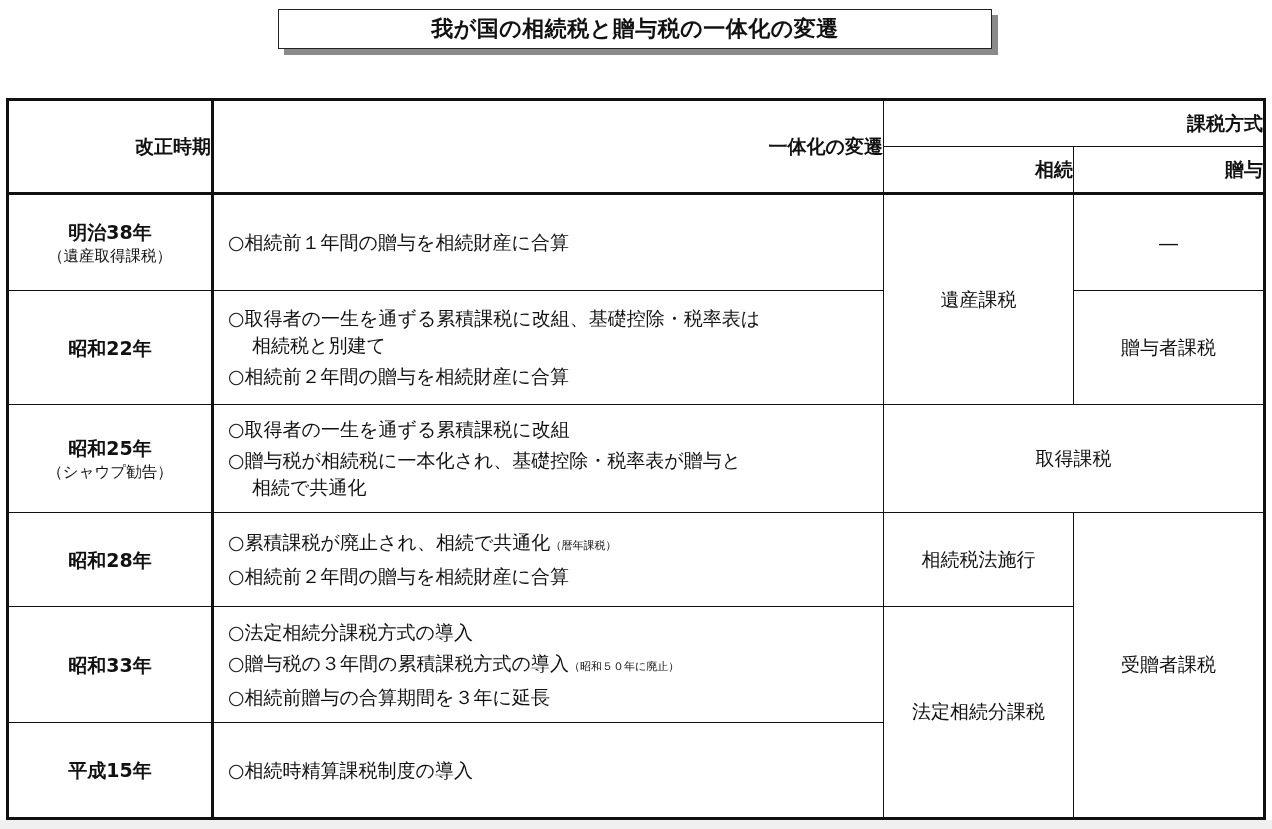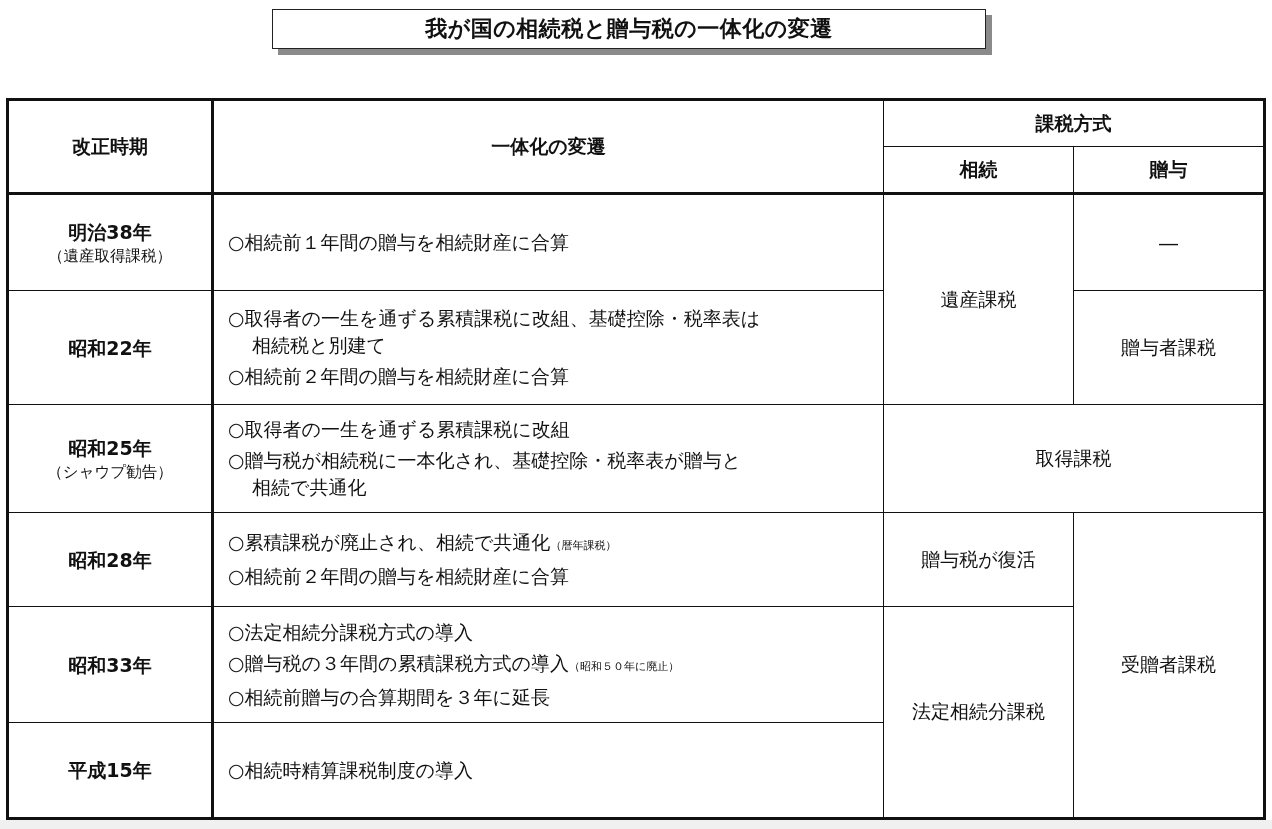--- a/index.html
+++ b/index.html
@@ -1,42 +1,42 @@
 <!DOCTYPE html>
 <html><head>
 <meta charset="utf-8">
 <style>
   html, body { margin: 0; padding: 0; }
   body {
     width: 1272px; height: 829px; background: #ffffff; position: relative; overflow: hidden;
     font-family: "DejaVu Sans", "Liberation Sans", sans-serif; color: #111;
   }
   .title-box {
-    position: absolute; left: 272px; top: 9px; width: 712px; height: 38px;
+    position: absolute; left: 278px; top: 9px; width: 712px; height: 38px;
     border: 1.5px solid #222; background: #fff;
     box-shadow: 6px 6px 0 #8a8a8a;
     display: flex; align-items: center; justify-content: center;
     font-size: 22px; font-weight: bold; letter-spacing: 0.5px;
   }
   .bottom-band {
     position: absolute; left: 0; top: 820px; width: 1272px; height: 9px; background: #f0f0f0;
   }
   table.main {
     position: absolute; left: 6px; top: 98px; width: 1257px;
     border-collapse: collapse; table-layout: fixed;
     border: 3px solid #111;
   }
   table.main td, table.main th {
     border: 1.5px solid #111; padding: 0; vertical-align: middle;
   }
   col.c1 { width: 205px; }
   col.c2 { width: 671px; }
   col.c3 { width: 190px; }
   col.c4 { width: 191px; }
-  th { font-weight: bold; font-size: 19px; text-align: center; }
+  th { font-weight: bold; font-size: 19px; text-align: right; }
   .thick-right { border-right: 3px solid #111 !important; }
   .thick-bottom { border-bottom: 3px solid #111 !important; }
   .era { text-align: center; }
   .era .year { font-size: 19px; font-weight: bold; display: block; line-height: 26px; }
   .era .note { font-size: 15.5px; display: block; line-height: 22px; }
   .changes { padding-left: 14px !important; font-size: 19px; }
   .changes .item { display: block; line-height: 27px; margin: 4px 0; }
   .changes .item .cont { display: block; padding-left: 24px; }
   .small { font-size: 11px; }
   .method { text-align: center; font-size: 19px; }
@@ -108,21 +108,21 @@
   <tr style="height:94px;">
     <td class="era thick-right">
       <span class="year">昭和28年</span>
     </td>
     <td class="changes">
       <span class="item">
         <span>○累積課税が廃止され、相続で共通化</span><span class="small">（暦年課税）</span>
       </span>
       <span class="item">○相続前２年間の贈与を相続財産に合算</span>
     </td>
-    <td class="method">贈与税が復活</td>
+    <td class="method">相続税法施行</td>
     <td rowspan="3" class="method">受贈者課税</td>
   </tr>
 
   <tr style="height:116px;">
     <td class="era thick-right">
       <span class="year">昭和33年</span>
     </td>
     <td class="changes">
       <span class="item">○法定相続分課税方式の導入</span>
       <span class="item">

